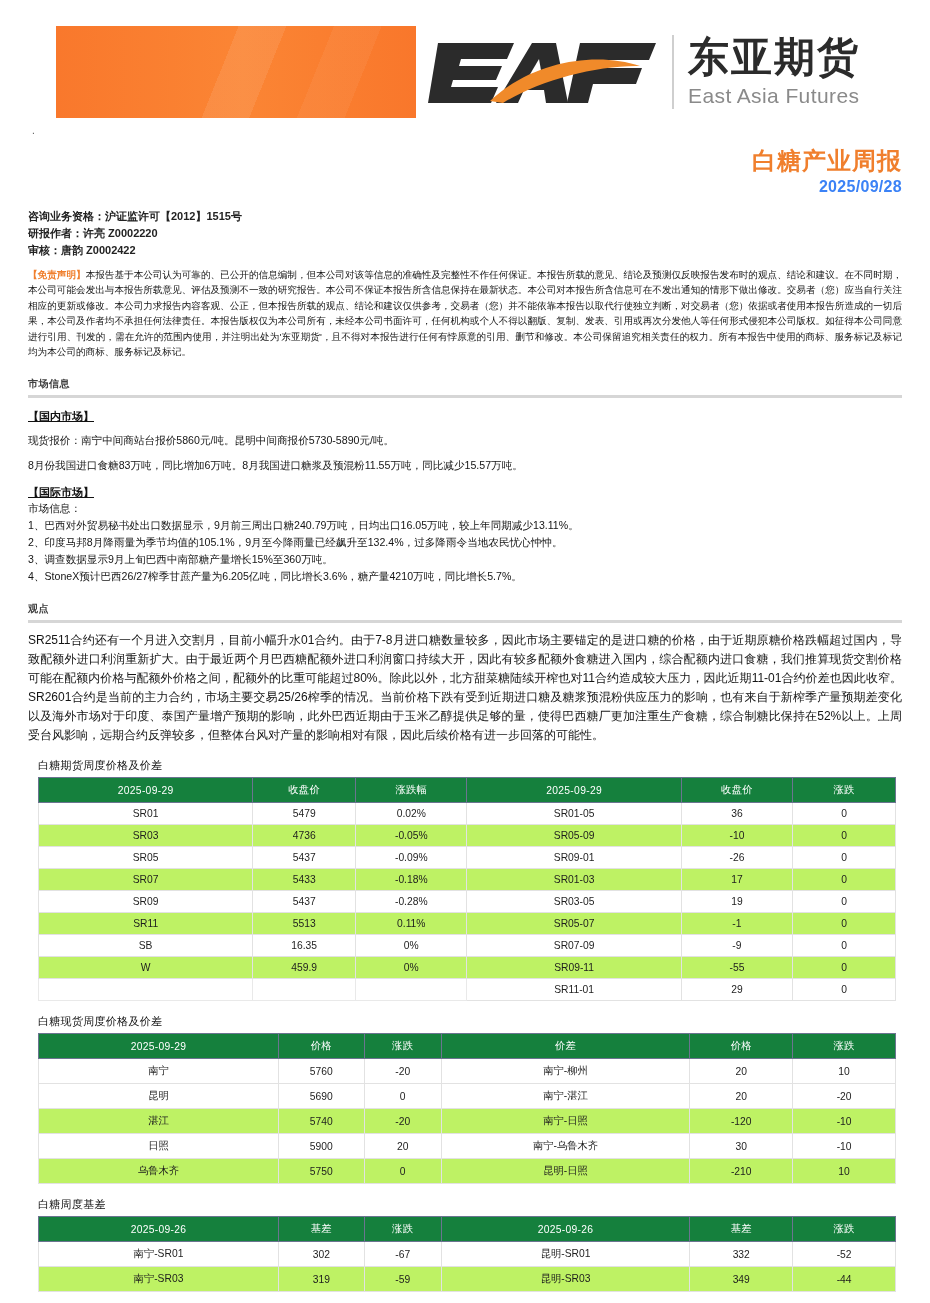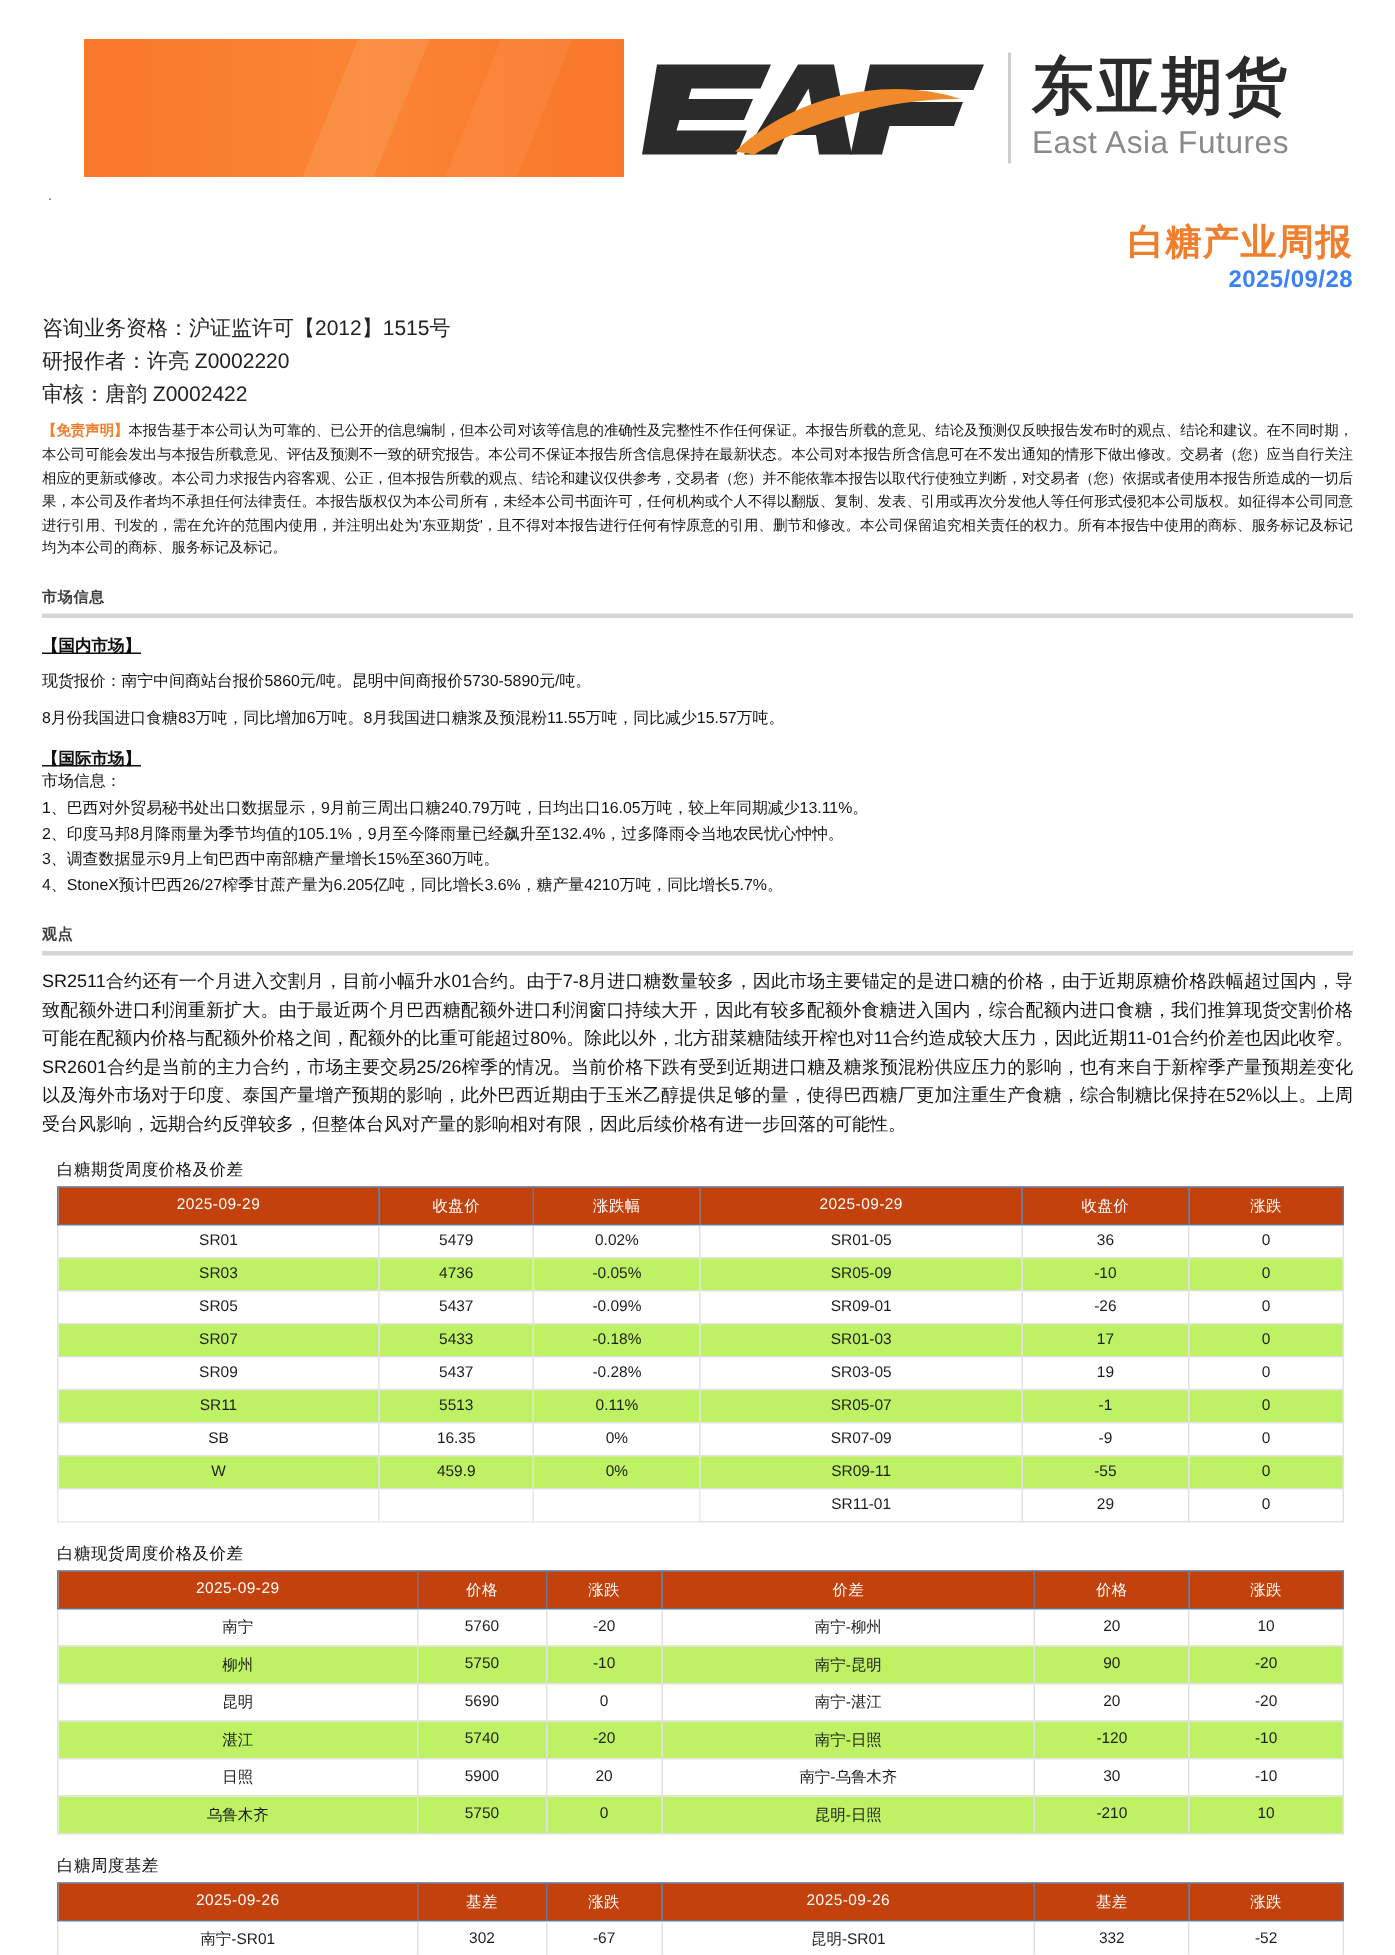--- a/index.html
+++ b/index.html
@@ -113,23 +113,24 @@
     font-size: 16px;
     font-weight: 700;
     color: #3b82f6;
     margin-top: 4px;
     letter-spacing: 0.3px;
   }
 
   
   .credits {
     margin-top: 12px;
-    font-size: 14px;
+    font-size: 11px;
     line-height: 1.55;
     color: #222;
+    font-weight: bold;
   }
 
   
   .disclaimer {
     margin-top: 7px;
     font-size: 9.6px;
     line-height: 1.62;
     text-align: justify;
     color: #141414;
   }
@@ -191,21 +192,21 @@
     margin-bottom: 4px;
     letter-spacing: 0.3px;
   }
   table.data {
     width: 100%;
     border-collapse: collapse;
     table-layout: fixed;
     font-size: 10.3px;
   }
   table.data th {
-    background: #c2410c;
+    background: #15803d;
     color: #ffffff;
     font-weight: 400;
     text-align: center;
     padding: 5px 2px;
     border: 1px solid #6b7490;
     letter-spacing: 0.3px;
   }
   table.data td {
     text-align: center;
     padding: 5px 2px;
@@ -407,28 +408,20 @@
           </thead>
           <tbody>
             <tr>
               <td>南宁</td>
               <td>5760</td>
               <td>-20</td>
               <td>南宁-柳州</td>
               <td>20</td>
               <td>10</td>
             </tr>
-            <tr class="alt">
-              <td>柳州</td>
-              <td>5750</td>
-              <td>-10</td>
-              <td>南宁-昆明</td>
-              <td>90</td>
-              <td>-20</td>
-            </tr>
             <tr>
               <td>昆明</td>
               <td>5690</td>
               <td>0</td>
               <td>南宁-湛江</td>
               <td>20</td>
               <td>-20</td>
             </tr>
             <tr class="alt">
               <td>湛江</td>

